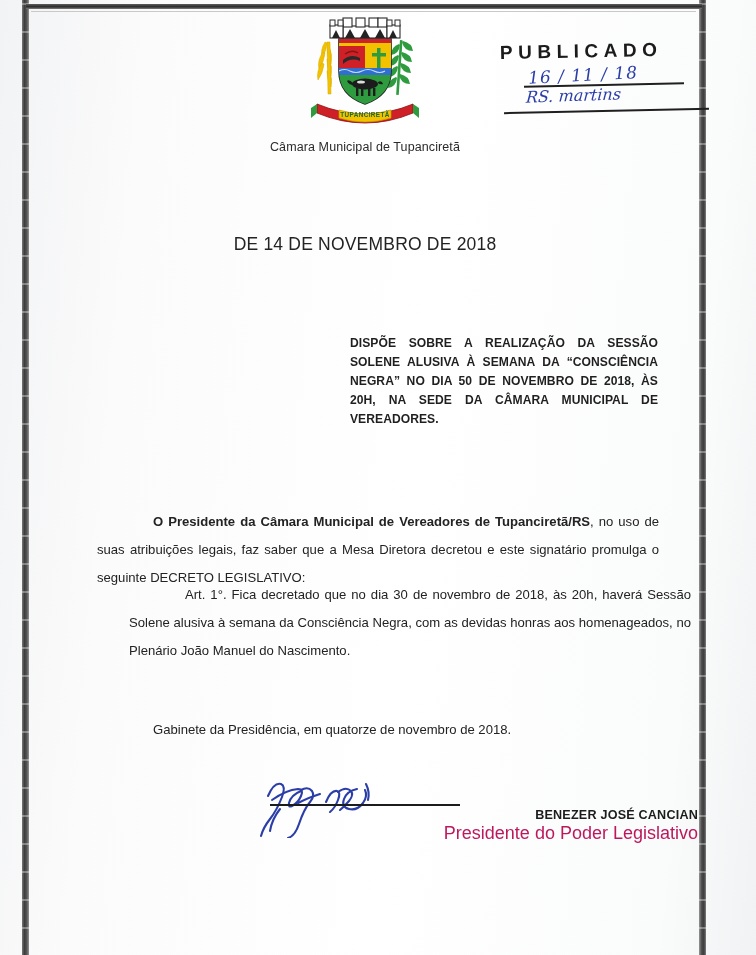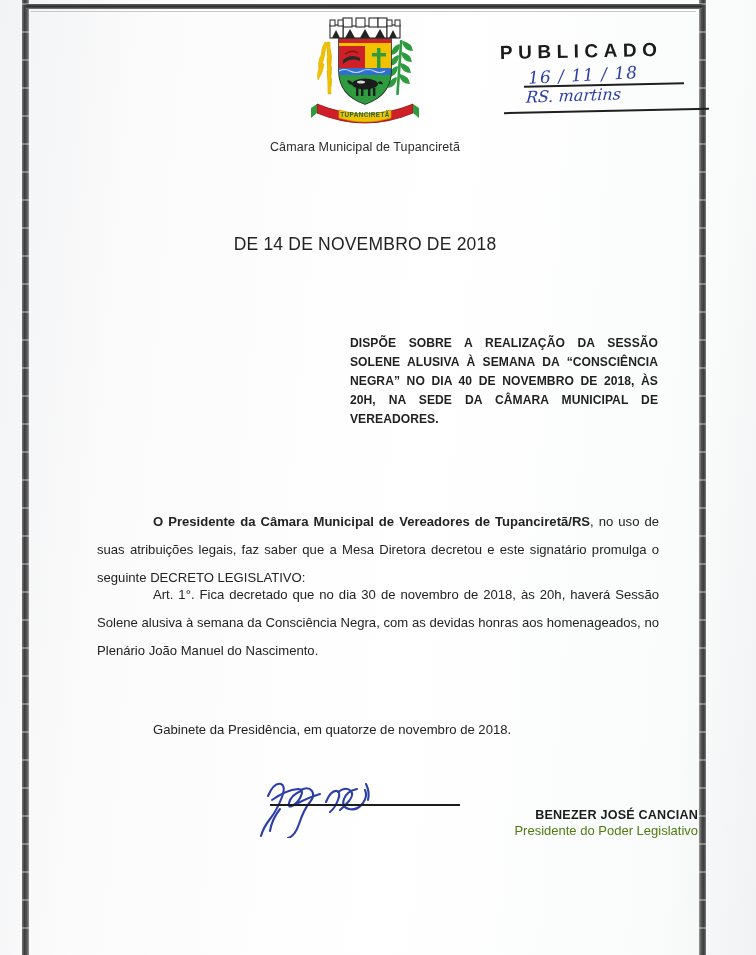--- a/index.html
+++ b/index.html
@@ -163,21 +163,21 @@
     left: 65px;
     width: 562px;
     font-size: 13.1px;
     line-height: 28px;
     text-align: justify;
     color: #232323;
     text-indent: 56px;
   }
   .body-block b { font-weight: bold; }
   .p-preamble { top: 508px; }
-  .p-art1     { top: 581px; }
+  .p-art1     { top: 581px; margin-left: 32px; }
   .p-art2     { top: 650px; }
   .p-local    { top: 716px; }
 
   
   .sig {
     position: absolute;
     left: 0; top: 778px;
     width: 666px;
     text-align: right;
   }
@@ -196,22 +196,22 @@
   }
   .sig-name {
     margin-top: 2px;
     font-size: 12.6px;
     font-weight: bold;
     color: #1c1c1c;
     letter-spacing: .2px;
   }
   .sig-role {
     margin-top: 1px;
-    font-size: 13px;
-    color: #4d7c0f;
+    font-size: 18px;
+    color: #be185d;
   }
 </style>
 </head>
 <body>
 
 <div class="scan">
 
   <div class="paper-tint"></div>
 
   <div class="edge-strip left"></div>
@@ -325,21 +325,21 @@
       <div class="stamp-date">16 / 11 / 18</div>
 
       <div class="stamp-sign">RS. martins</div>
 
       <div class="stamp-rule r1"></div>
       <div class="stamp-rule r2"></div>
     </div>
 
     <div class="doc-title line2">DE 14 DE NOVEMBRO DE 2018</div>
 
-    <div class="ementa">DISPÕE SOBRE A REALIZAÇÃO DA SESSÃO SOLENE ALUSIVA À SEMANA DA “CONSCIÊNCIA NEGRA” NO DIA 40 DE NOVEMBRO DE 2018, ÀS 20H, NA SEDE DA CÂMARA MUNICIPAL DE VEREADORES.</div>
+    <div class="ementa">DISPÕE SOBRE A REALIZAÇÃO DA SESSÃO SOLENE ALUSIVA À SEMANA DA “CONSCIÊNCIA NEGRA” NO DIA 50 DE NOVEMBRO DE 2018, ÀS 20H, NA SEDE DA CÂMARA MUNICIPAL DE VEREADORES.</div>
 
     <div class="body-block p-preamble">
       <b>O Presidente da Câmara Municipal de Vereadores de Tupanciretã/RS</b><span>, no uso de suas atribuições legais, faz saber que a Mesa Diretora decretou e este signatário promulga o seguinte DECRETO LEGISLATIVO:</span>
     </div>
 
     <div class="body-block p-art1">Art. 1°. Fica decretado que no dia 30 de novembro de 2018, às 20h, haverá Sessão Solene alusiva à semana da Consciência Negra, com as devidas honras aos homenageados, no Plenário João Manuel do Nascimento.</div>
 
 
     <div class="body-block p-local">Gabinete da Presidência, em quatorze de novembro de 2018.</div>
 

